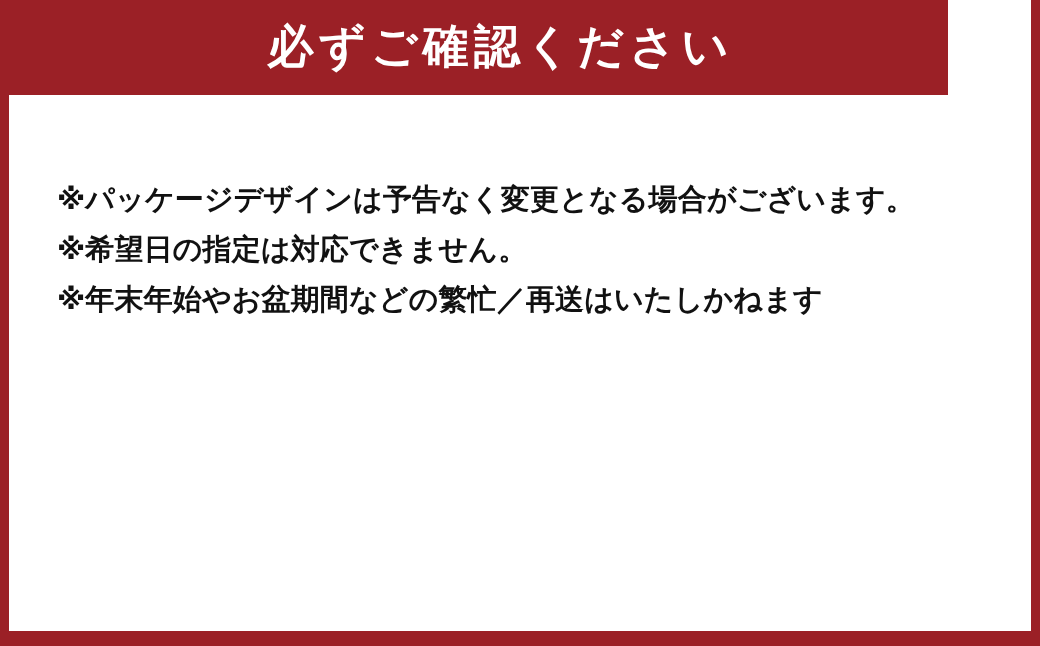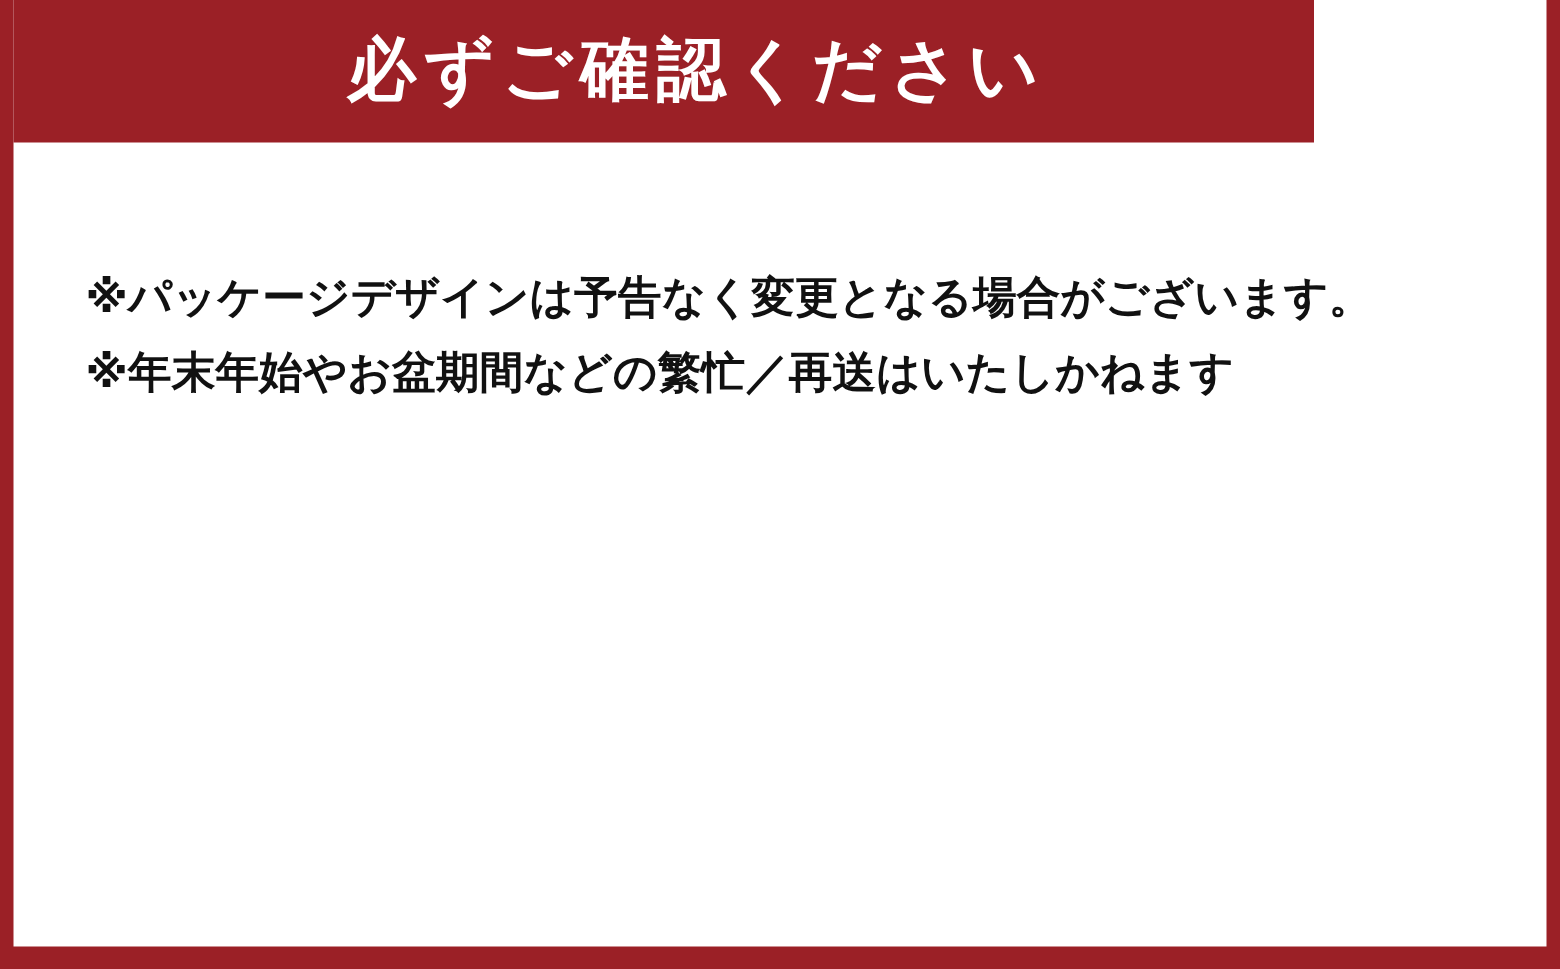--- a/index.html
+++ b/index.html
@@ -20,21 +20,21 @@
     border-left: 9px solid #9B2026;
     border-right: 9px solid #9B2026;
     border-bottom: 15px solid #9B2026;
     overflow: hidden;
   }
 
   .notice-header {
     position: absolute;
     left: -9px;
     top: 0;
-    width: 876px;
+    width: 948px;
     height: 95px;
     background: #9B2026;
     display: flex;
     align-items: center;
     justify-content: center;
     box-sizing: border-box;
     padding-left: 48px;
   }
 
   .notice-title {
@@ -99,20 +99,23 @@
 
   <div class="notice-body">
     <ul class="notice-list">
 
       <li class="notice-item">
         <span class="line">※パッケージデザインは予告なく変更となる場合がございます。</span>
       </li>
 
 
 
+      <li class="notice-item">
+        <span class="line">※希望日の指定は対応できません。</span>
+      </li>
 
       <li class="notice-item">
         <span class="line">※年末年始やお盆期間などの繁忙／再送はいたしかねます</span>
       </li>
 
     </ul>
   </div>
 
 </div>
 

